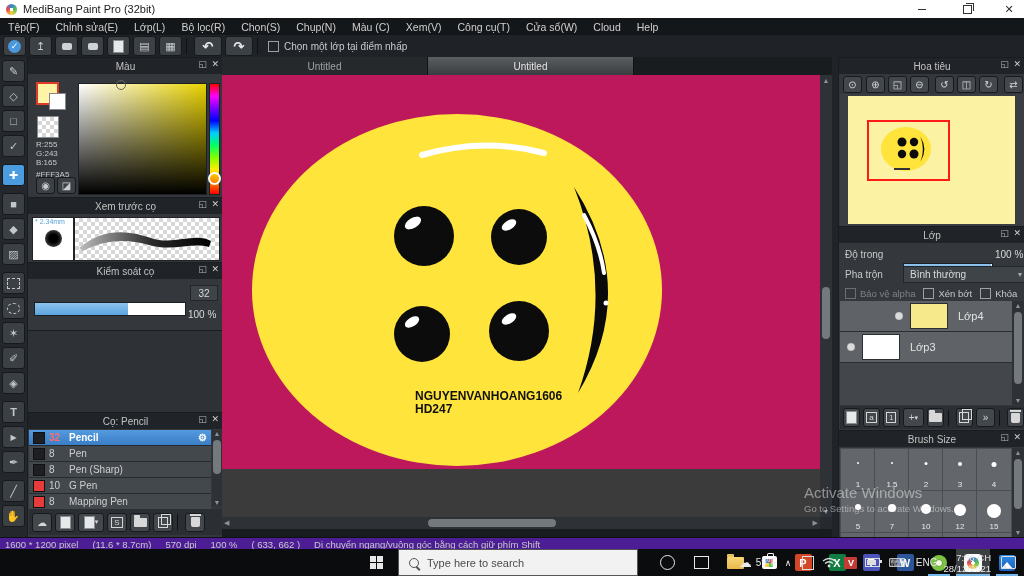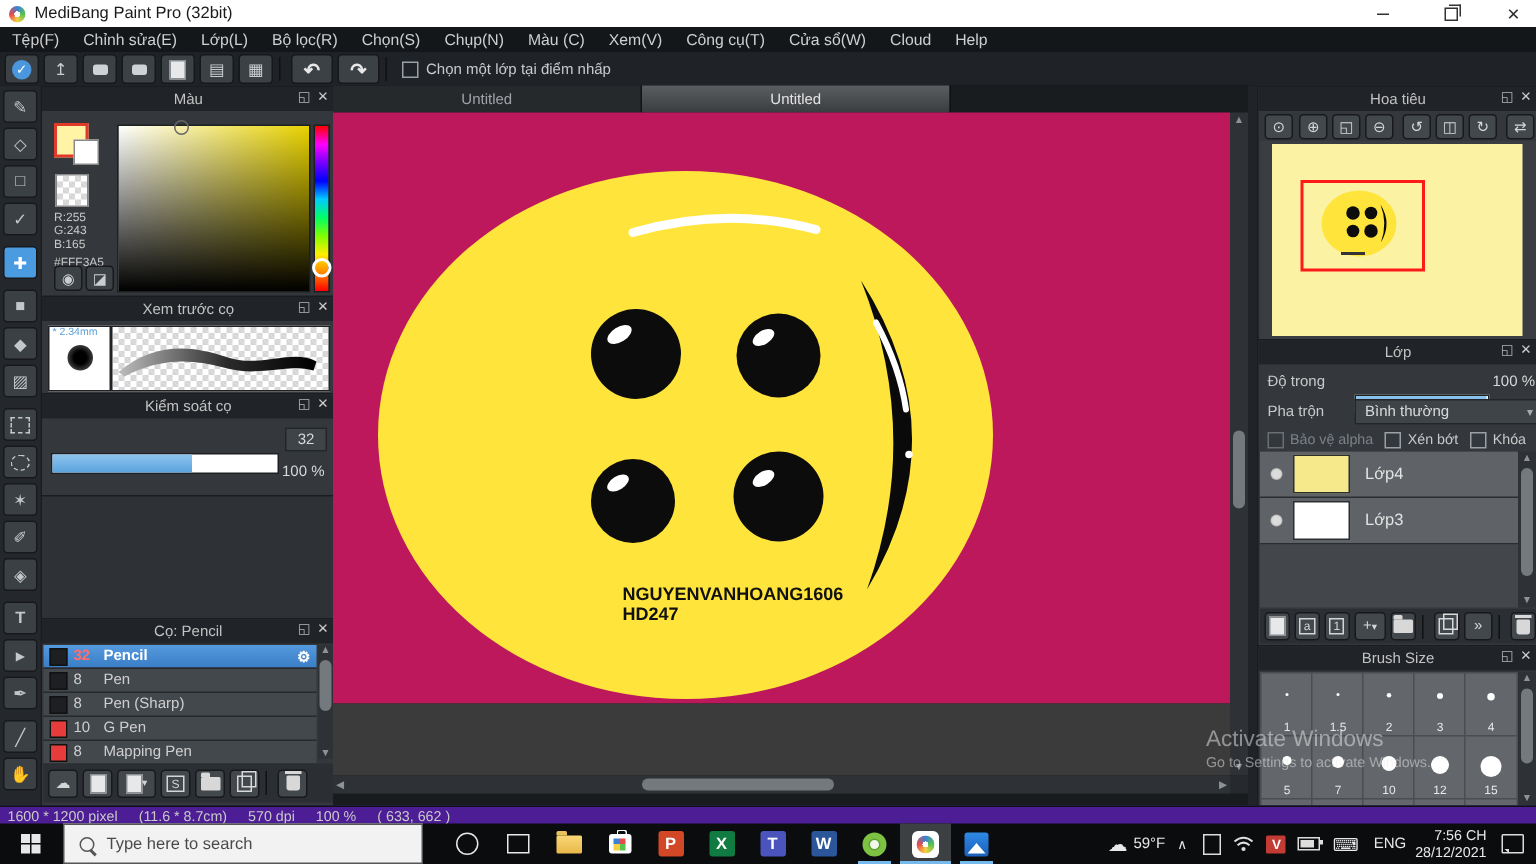--- a/index.html
+++ b/index.html
@@ -90,21 +90,21 @@
   .lthumb{width:36px;height:24px;border:1px solid #2c2f32;margin-right:10px;background:#fff;}
   
   .bscell{position:absolute;width:34px;height:42px;background:#63676b;border:1px solid #4a4e52;}
   .bsdot{position:absolute;left:50%;top:13px;transform:translateX(-50%);background:#fff;border-radius:50%;}
   .bsnum{position:absolute;left:0;right:0;bottom:2px;text-align:center;color:#e8e8e8;font-size:8px;}
   
   .statusbar{left:0;top:537px;width:1024px;height:12px;background:#4c1d95;border-top:1px solid #0f1113;
              color:#c9c9c9;font-size:9.5px;display:flex;align-items:center;}
   .statusbar span{margin-left:14px;white-space:nowrap;}
   
-  .taskbar{left:0;top:549px;width:1024px;height:27px;background:#0b0c0e;display:flex;align-items:center;}
+  .taskbar{left:0;top:549px;width:1024px;height:27px;background:#0b0c0e;display:flex;align-items:center;justify-content:flex-end;}
   .winlogo{width:14px;height:14px;display:grid;grid-template-columns:6px 6px;grid-template-rows:6px 6px;gap:1px;}
   .winlogo i{background:#e8e8e8;}
   .searchbox{width:238px;height:25px;background:#f2f2f2;border:1px solid #555;display:flex;align-items:center;color:#4a4a4a;font-size:11px;}
   .ic-mag{width:8px;height:8px;border:1.5px solid #555;border-radius:50%;position:relative;margin:0 8px 0 10px;}
   .ic-mag::after{content:"";position:absolute;left:7px;top:7px;width:5px;height:1.5px;background:#555;transform:rotate(45deg);transform-origin:0 0;}
   .tbicon{width:34px;height:27px;display:flex;align-items:center;justify-content:center;position:relative;}
   .atile{width:17px;height:17px;border-radius:2px;color:#fff;font-size:11px;font-weight:bold;display:flex;align-items:center;justify-content:center;}
   .underline{position:absolute;left:6px;right:6px;bottom:0;height:2px;background:#76b9ed;}
   .ic-cortana{width:13px;height:13px;border:1.5px solid #e8e8e8;border-radius:50%;}
   .ic-tv{width:13px;height:11px;border:1px solid #e8e8e8;position:relative;}
@@ -507,21 +507,21 @@
     <div class="abs" style="left:6px;top:61px;display:flex;align-items:center;font-size:9.5px;">
       <span class="checkbox" style="border-color:#6a6f74;"></span>
       <span style="color:#7d8287;margin:0 8px 0 4px;text-align:right;">Bảo vệ alpha</span>
       <span class="checkbox"></span>
       <span style="color:#c8c8c8;margin:0 8px 0 4px;">Xén bớt</span>
       <span class="checkbox"></span>
       <span style="color:#c8c8c8;margin:0 0 0 4px;">Khóa</span>
     </div>
 
     <div class="abs" style="left:1px;top:74px;width:172px;height:104px;overflow:hidden;background:#43474b;">
-      <div class="lrow" style="height:30px;">
+      <div class="lrow" style="height:30px;padding-left:48px;">
         <span class="eyecell">
             <span class="eyedot"></span>
           </span>
         <span class="lthumb" style="background:#f6e98c;"></span>
         <span>Lớp4</span>
       </div>
       <div class="lrow" style="height:30px;">
         <span class="eyecell">
             <span class="eyedot"></span>
           </span>
@@ -630,20 +630,21 @@
 
   <div class="abs watermark" style="left:804px;top:484px;font-size:15px;">Activate Windows</div>
   <div class="abs watermark" style="left:804px;top:503px;font-size:9.5px;">Go to Settings to activate Windows.</div>
 
   <div class="abs statusbar">
     <span style="margin-left:5px;">1600 * 1200 pixel</span>
     <span>(11.6 * 8.7cm)</span>
     <span>570 dpi</span>
     <span>100 %</span>
     <span>( 633, 662 )</span>
+    <span>Di chuyển ngang/vuông góc bằng cách giữ phím Shift</span>
   </div>
 
   <div class="abs taskbar">
     <div class="tbicon" style="width:42px;">
       <span class="winlogo">
           <i></i>
           <i></i>
           <i></i>
           <i></i>
         </span>

